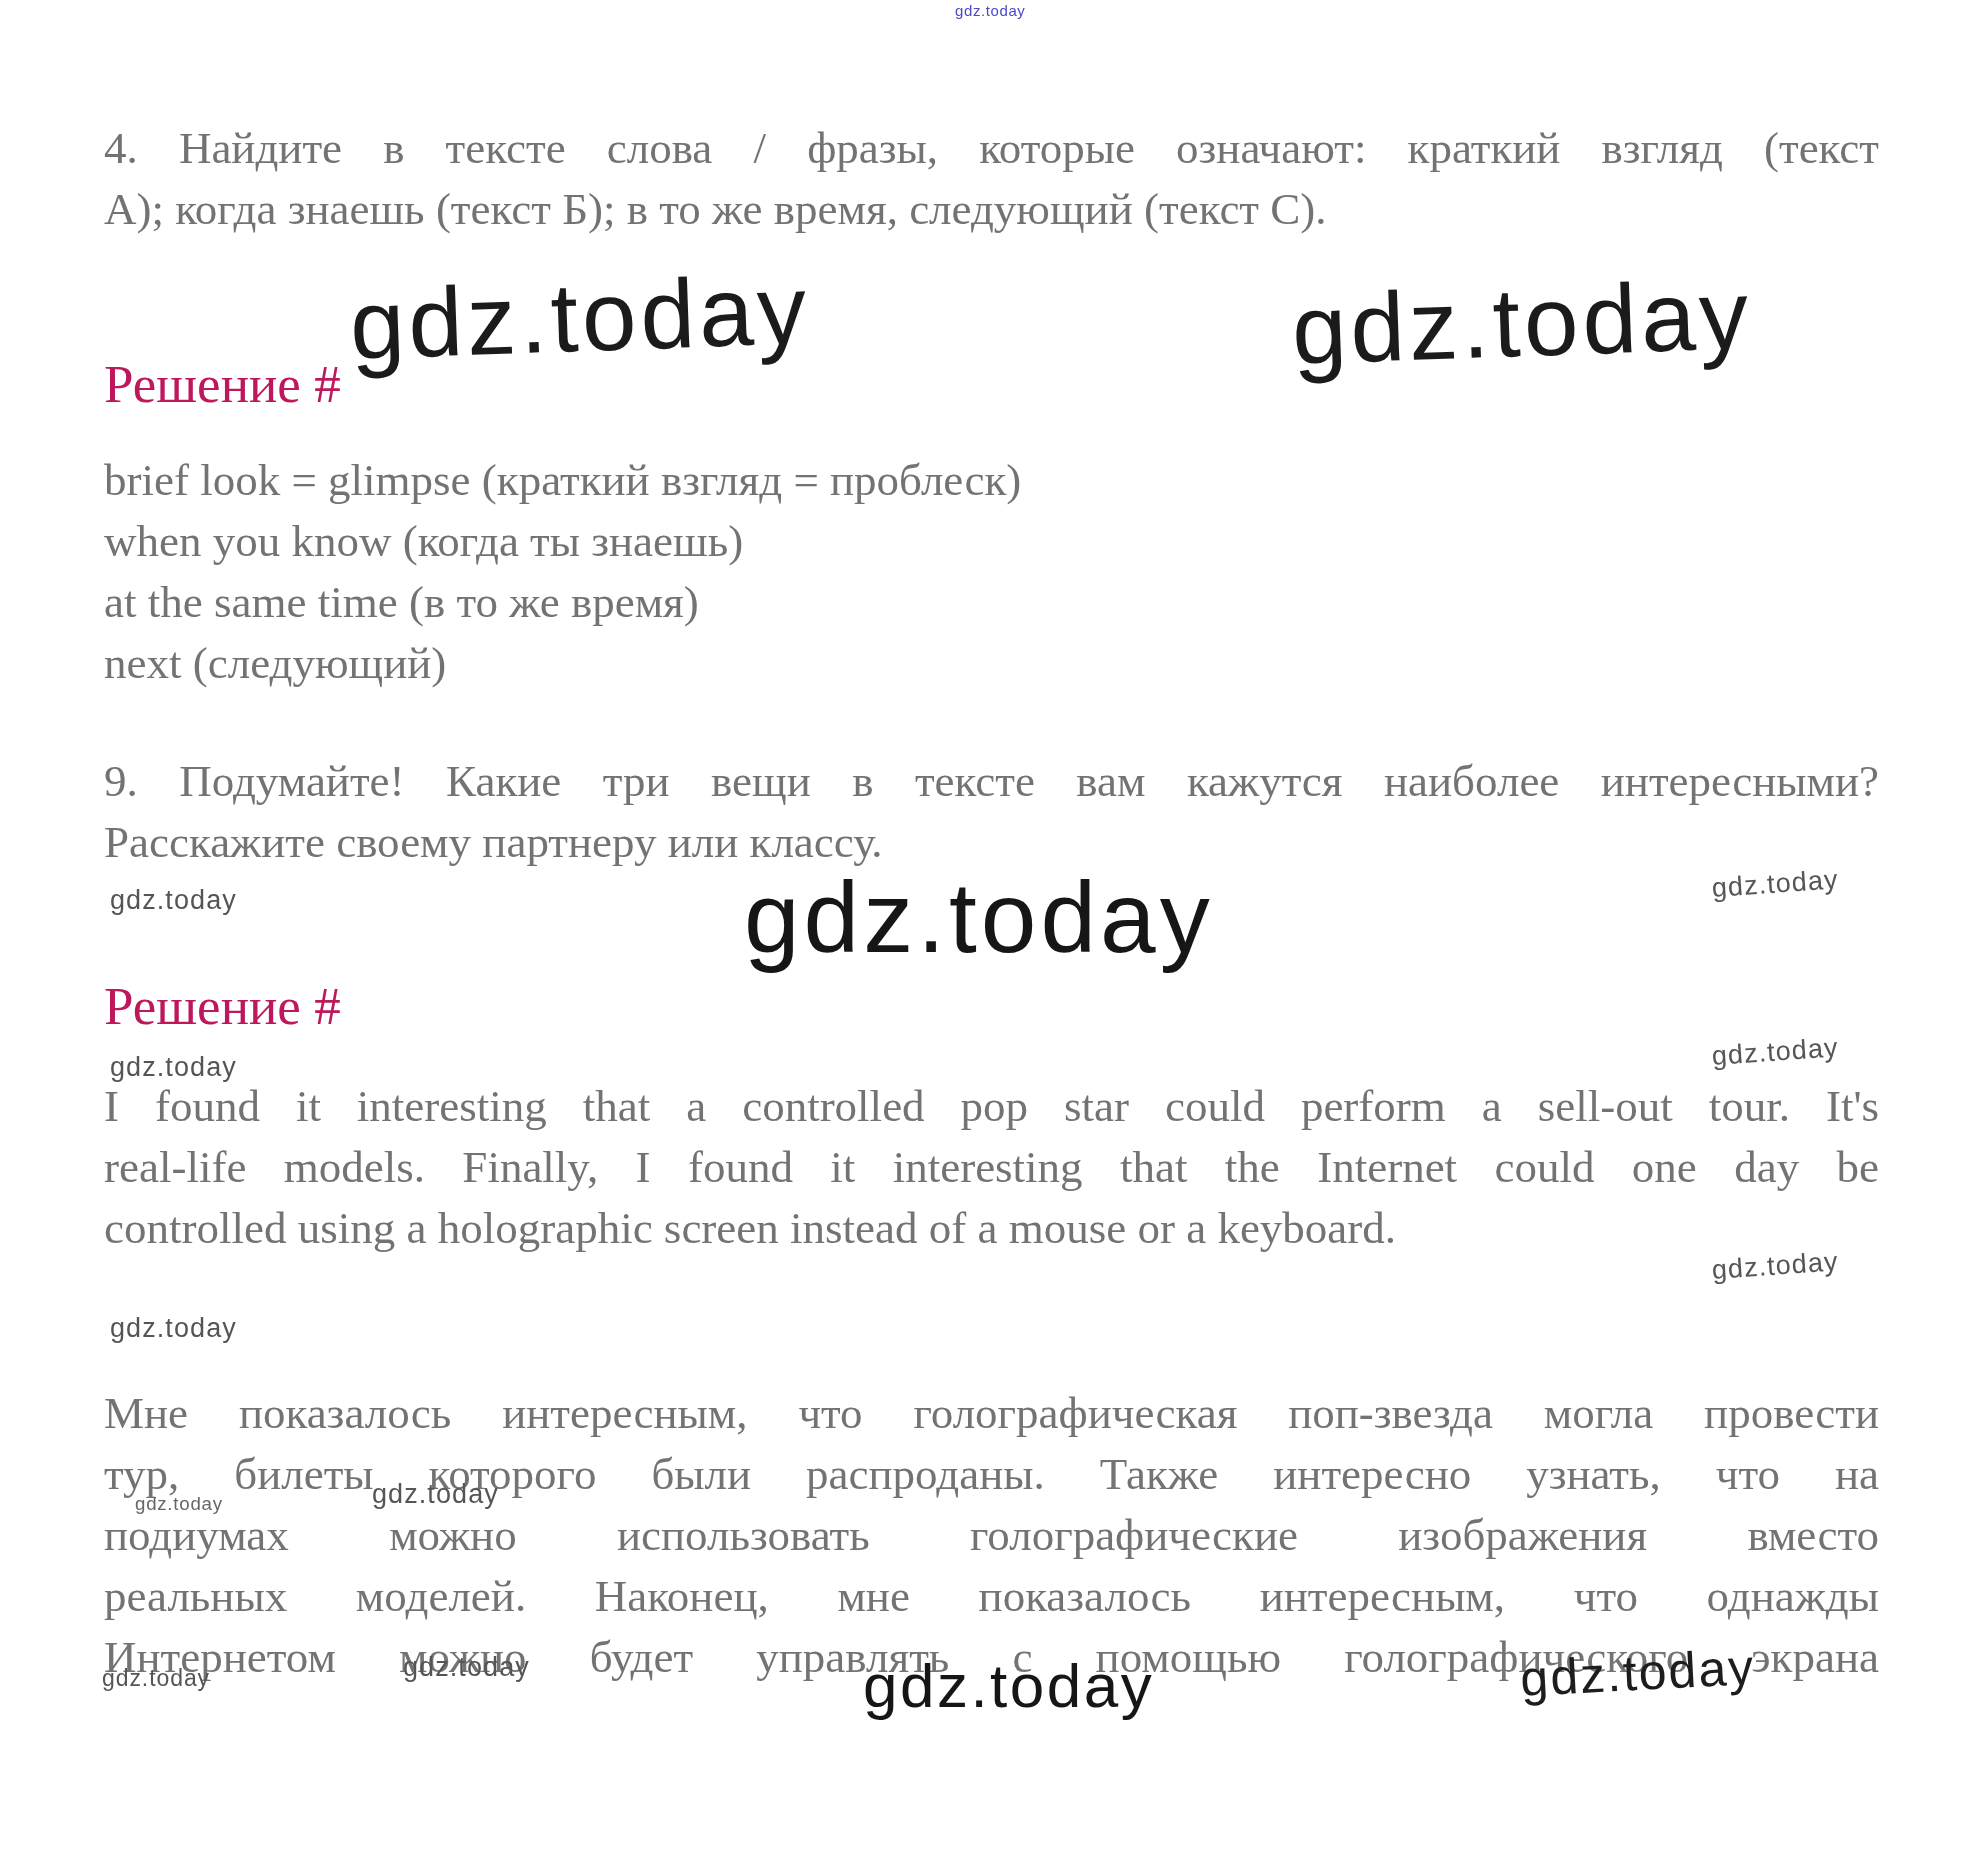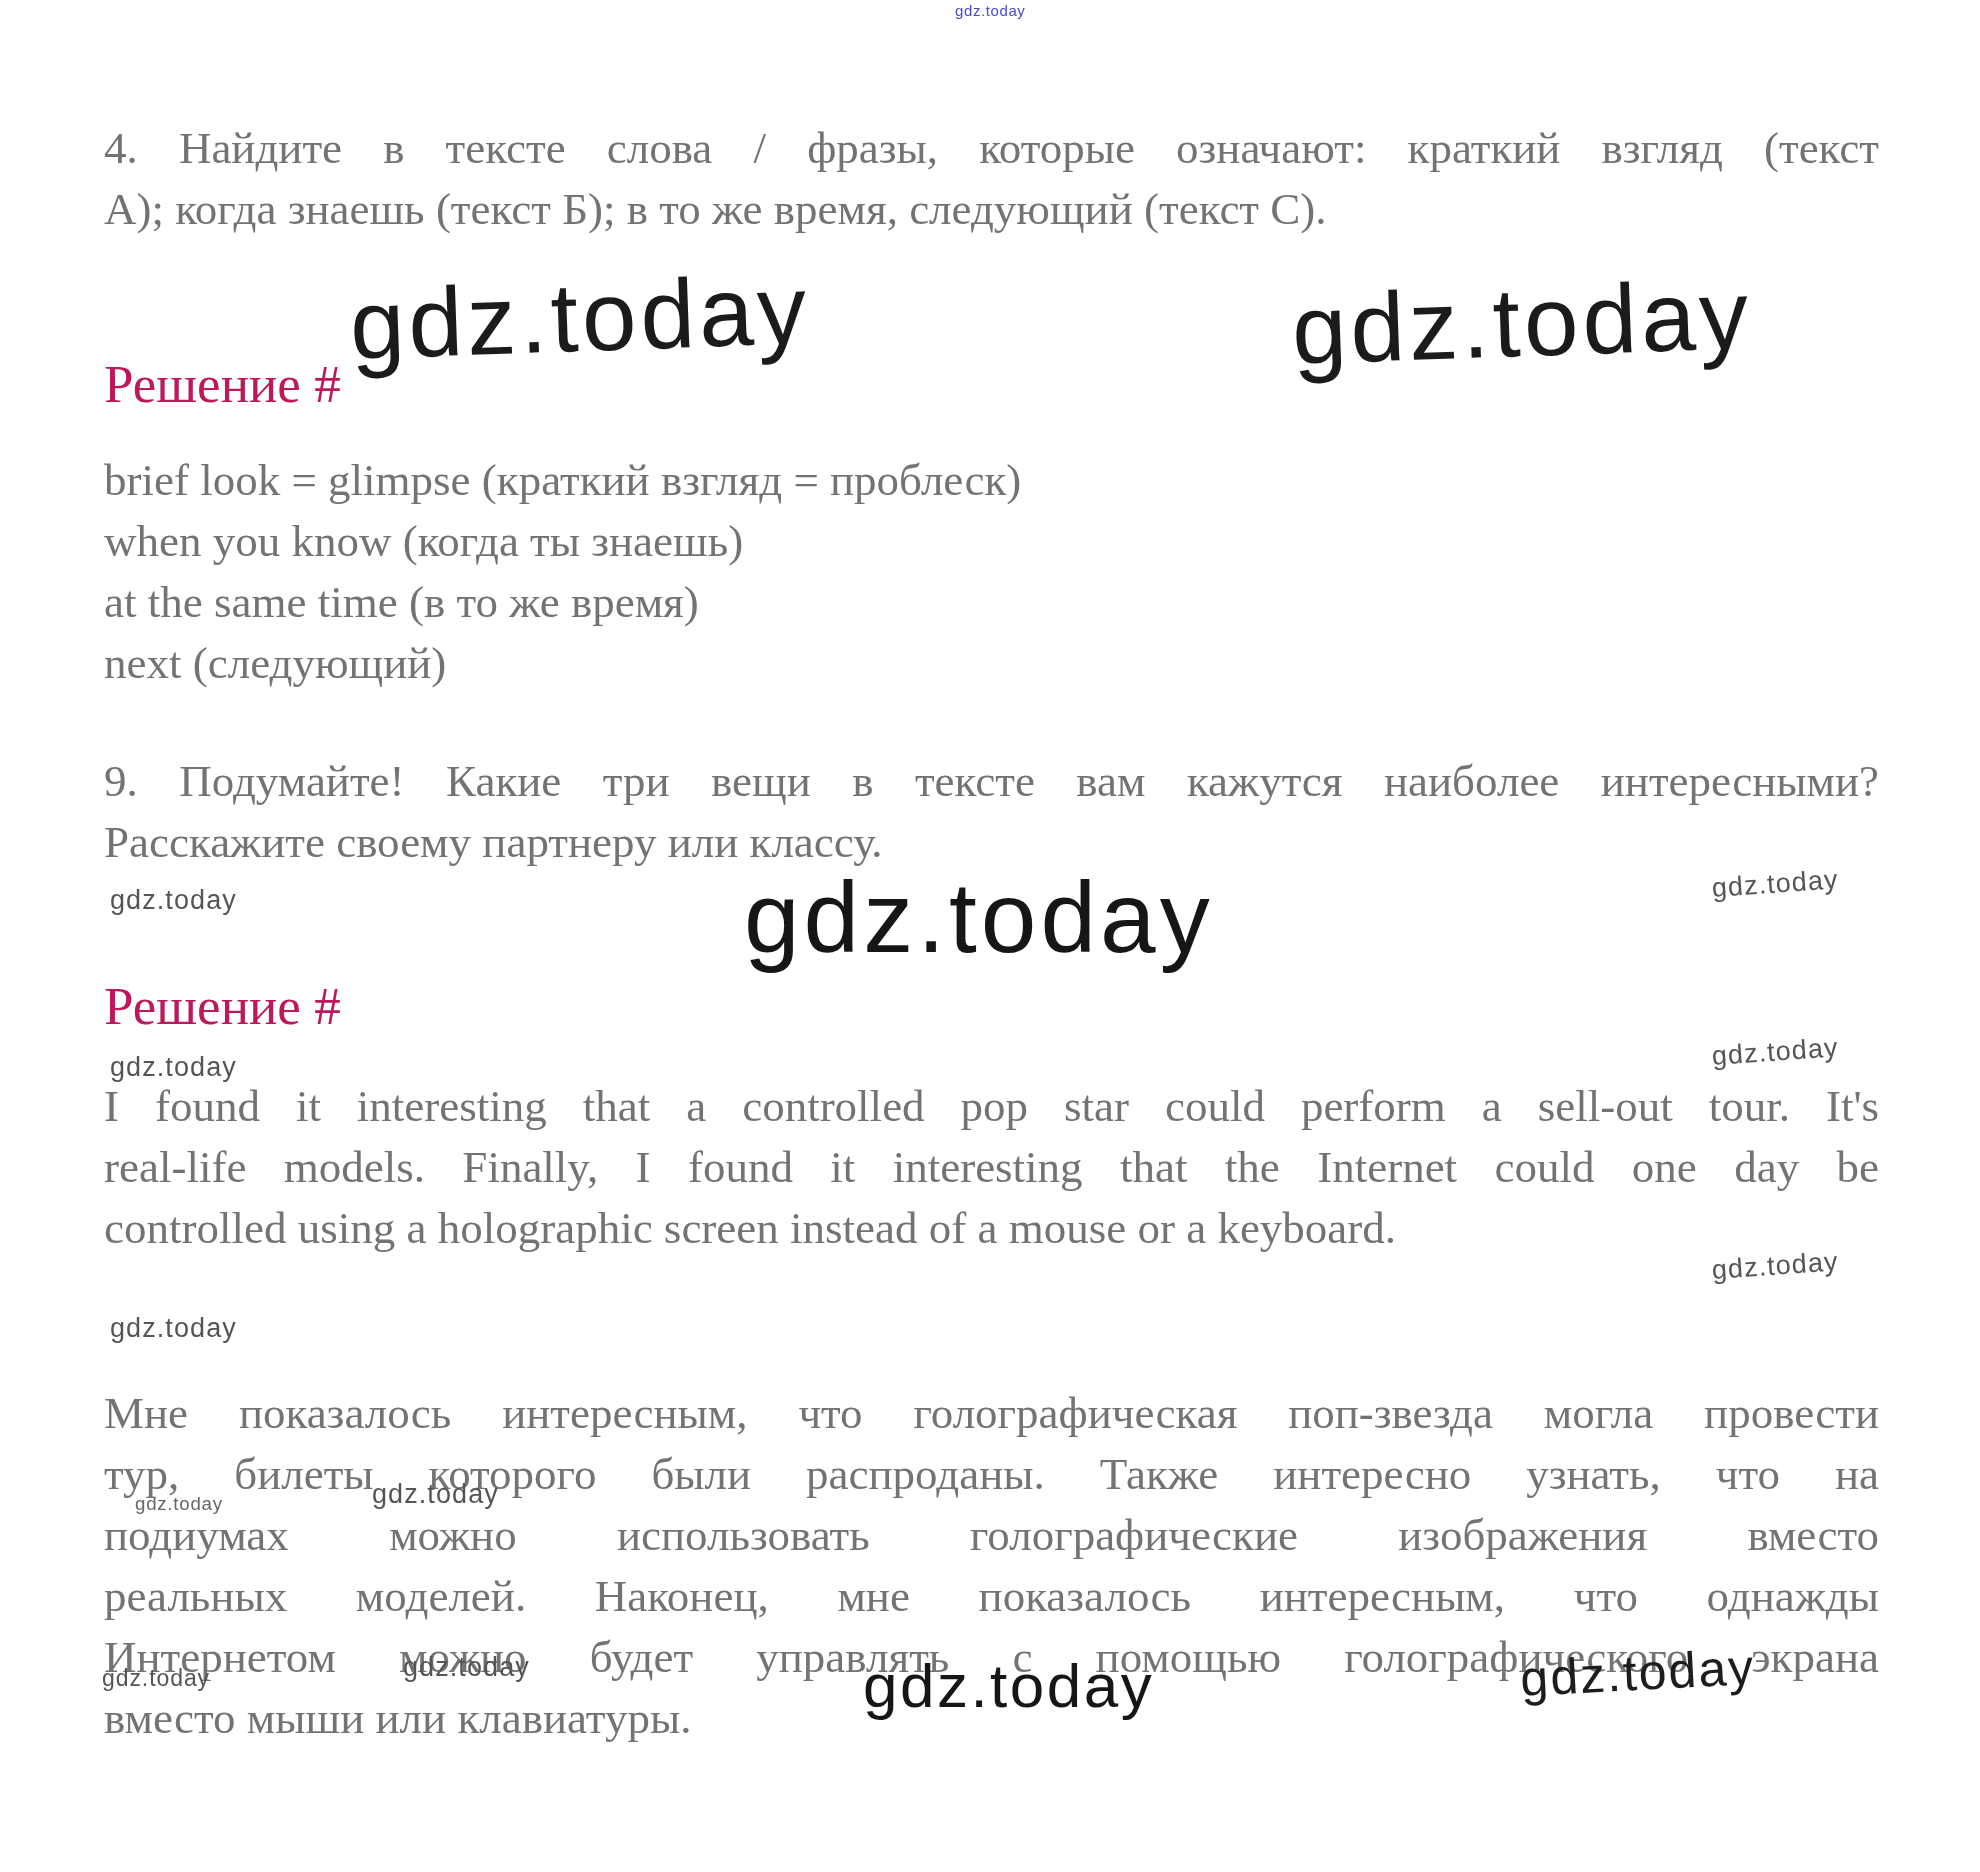--- a/index.html
+++ b/index.html
@@ -98,21 +98,20 @@
 
   <div class="wm wm-tiny rot-4" style="left:1713px; top:1255px;">gdz.today</div>
   <div class="wm wm-tiny" style="left:110px; top:1313px;">gdz.today</div>
 
   <div class="para" style="top:1383px;">
     <span class="line jl">Мне показалось интересным, что голографическая поп-звезда могла провести</span>
     <span class="line jl">тур, билеты которого были распроданы. Также интересно узнать, что на</span>
     <span class="line jl">подиумах можно использовать голографические изображения вместо</span>
     <span class="line jl">реальных моделей. Наконец, мне показалось интересным, что однажды</span>
     <span class="line jl">Интернетом можно будет управлять с помощью голографического экрана</span>
-    <span class="line ll">вместо мыши или клавиатуры.</span>
   </div>
 
   <div class="wm" style="left:135px; top:1493px; font-size:18.7px; color:#666666;">gdz.today</div>
   <div class="wm wm-tiny" style="left:372px; top:1479px;">gdz.today</div>
 
   <div class="wm" style="left:102px; top:1665px; font-size:23px; color:#555555;">gdz.today</div>
   <div class="wm wm-tiny" style="left:403px; top:1652px;">gdz.today</div>
   <div class="wm" style="left:863px; top:1650px; font-size:62px; color:#161616; font-weight:300;">gdz.today</div>
   <div class="wm rot-3" style="left:1522px; top:1650px; font-size:50px; color:#1d1d1d; font-weight:300;">gdz.today</div>
 

